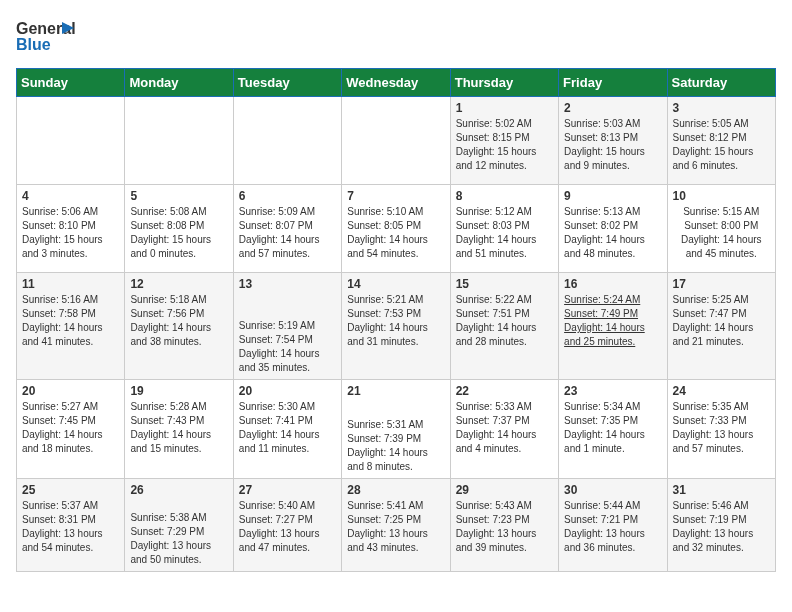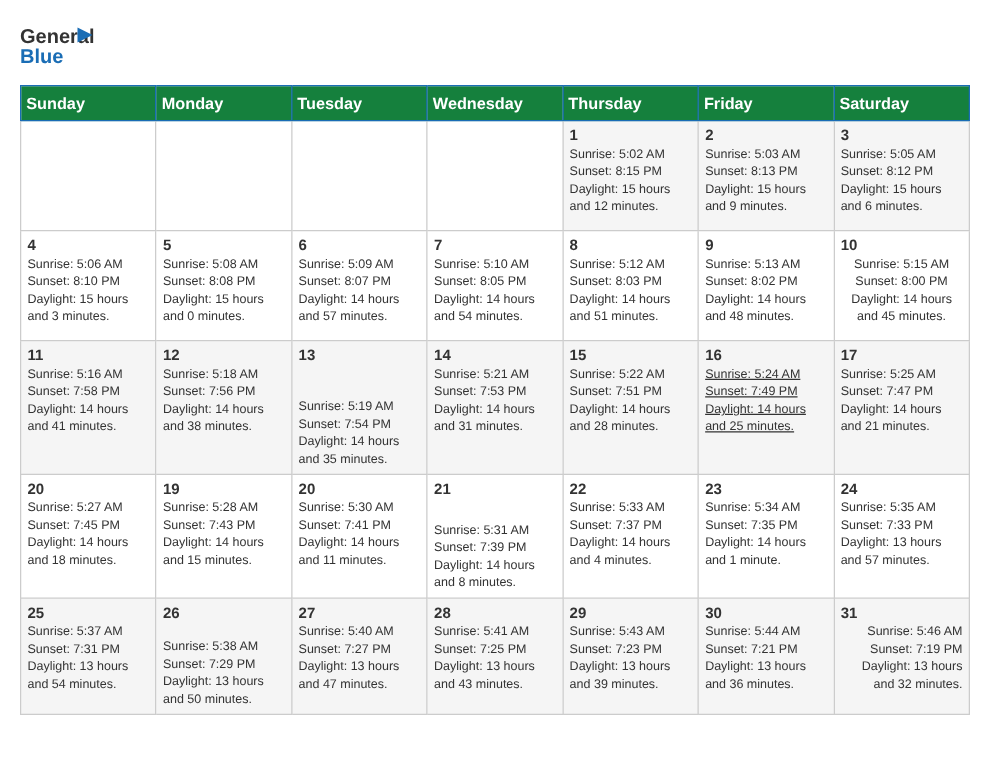--- a/index.html
+++ b/index.html
@@ -275,21 +275,21 @@
           <div class="day-info" style="white-space: pre-line;">Sunrise: 5:35 AM
 Sunset: 7:33 PM
 Daylight: 13 hours
 and 57 minutes.</div>
         </td>
       </tr>
       <tr>
         <td>
           <span class="day-num">25</span>
           <div class="day-info" style="white-space: pre-line;">Sunrise: 5:37 AM
-Sunset: 7:31 PM
+Sunset: 8:31 PM
 Daylight: 13 hours
 and 54 minutes.</div>
         </td>
         <td>
           <span class="day-num">26</span>
           <div class="day-info" style="white-space: pre-line; margin-top: 14px;">Sunrise: 5:38 AM
 Sunset: 7:29 PM
 Daylight: 13 hours
 and 50 minutes.</div>
         </td>
@@ -316,20 +316,20 @@
         </td>
         <td>
           <span class="day-num">30</span>
           <div class="day-info" style="white-space: pre-line;">Sunrise: 5:44 AM
 Sunset: 7:21 PM
 Daylight: 13 hours
 and 36 minutes.</div>
         </td>
         <td>
           <span class="day-num">31</span>
-          <div class="day-info" style="white-space: pre-line; text-align: right;">Sunrise: 5:46 AM
+          <div class="day-info" style="white-space: pre-line;">Sunrise: 5:46 AM
 Sunset: 7:19 PM
 Daylight: 13 hours
 and 32 minutes.</div>
         </td>
       </tr>
     </tbody>
 </table>
 
 </body></html>

